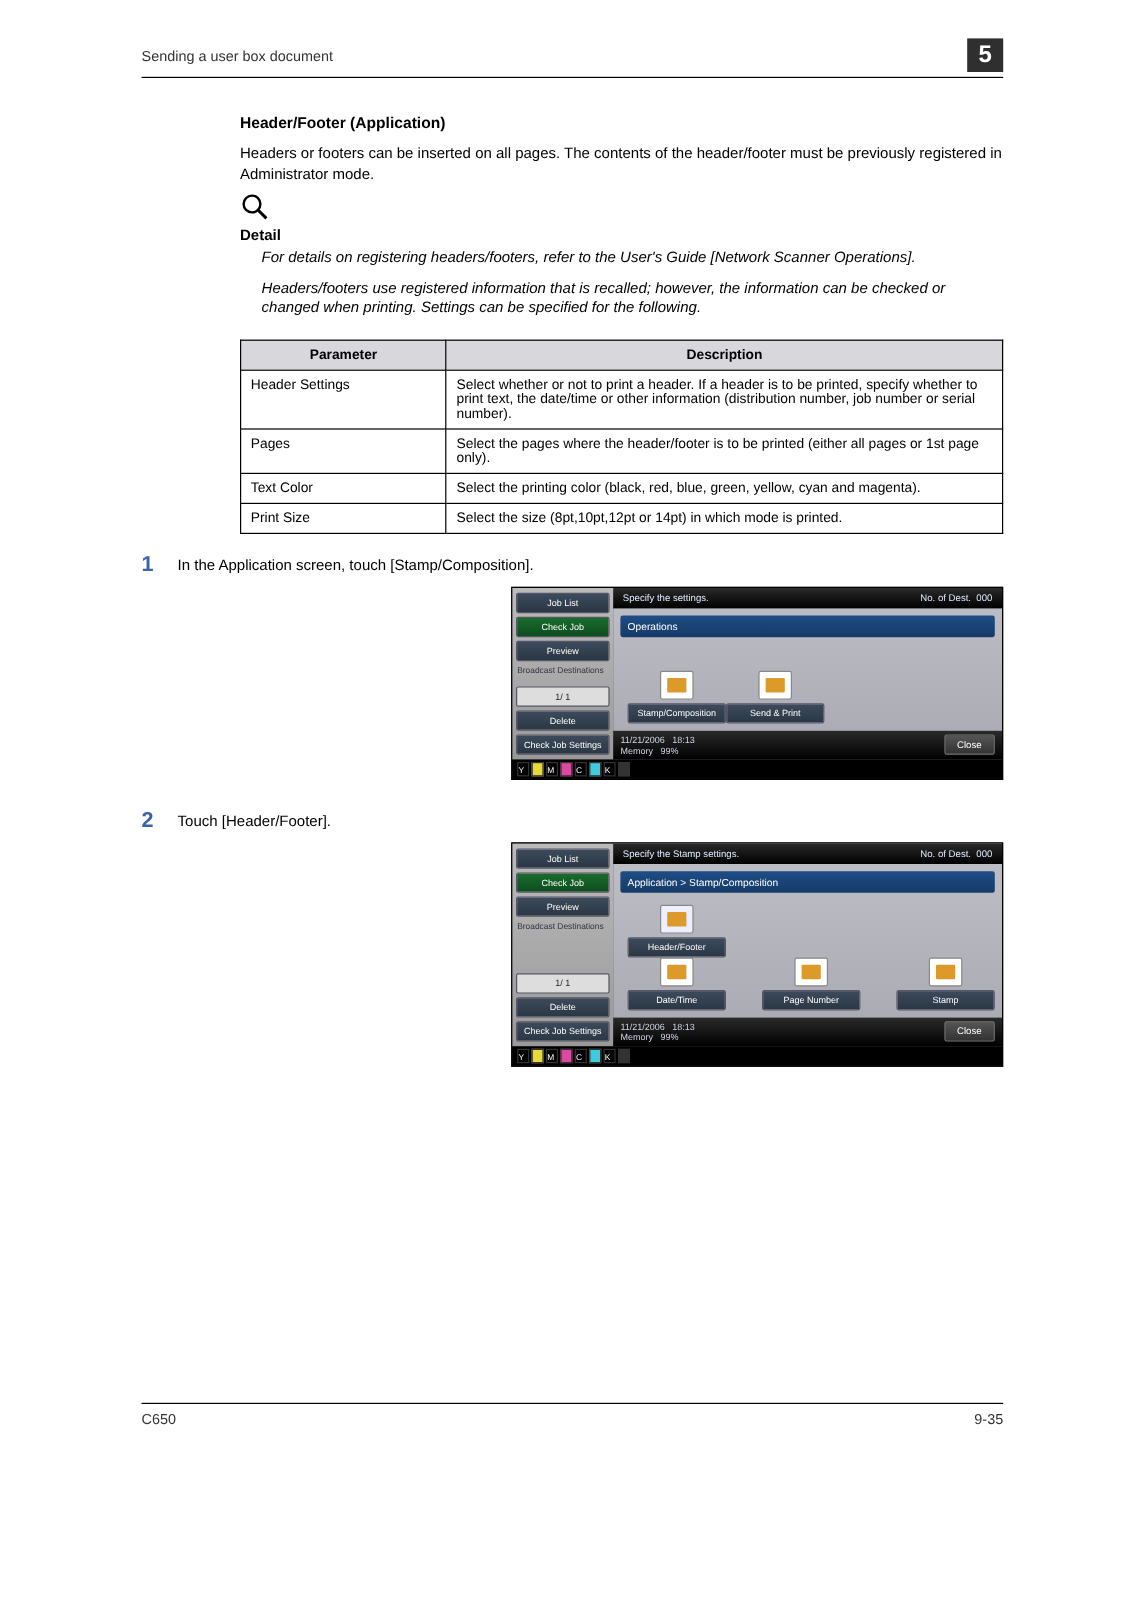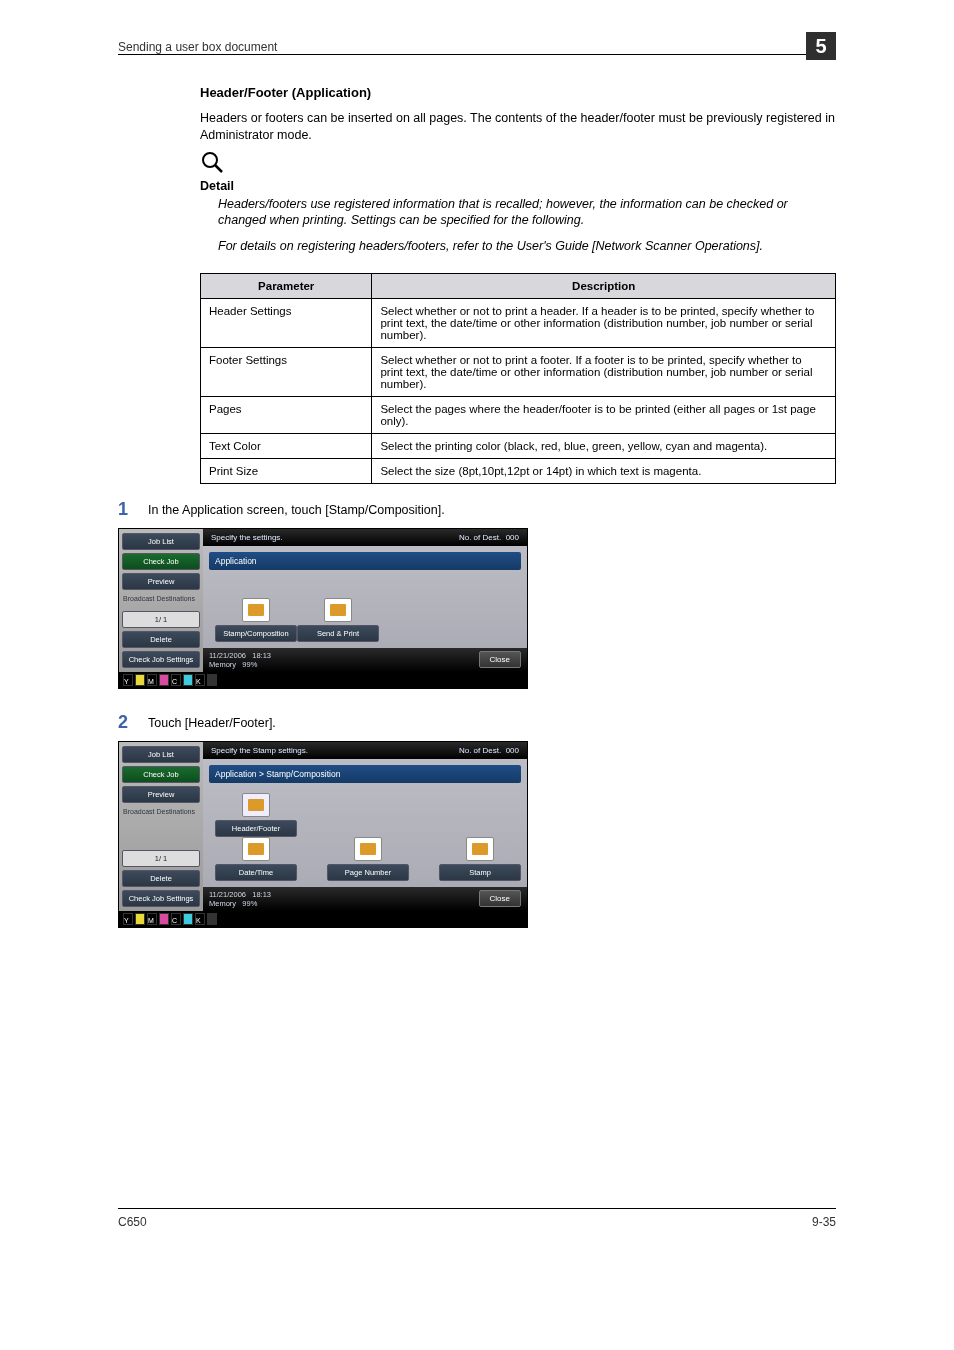--- a/index.html
+++ b/index.html
@@ -11,20 +11,21 @@
     background: #fff;
     width: 954px;
   }
   .page {
     padding: 40px 118px 40px 118px;
     position: relative;
   }
   .running-head {
     font-size: 12px;
     color: #333;
+    margin-bottom: 10px;
   }
   .chap-box {
     position: absolute;
     right: 118px;
     top: 32px;
     width: 30px;
     height: 28px;
     background: #2f2f2f;
     color: #fff;
     font-weight: bold;
@@ -79,21 +80,21 @@
   .step-num {
     width: 30px;
     color: #3a64aa;
     font-size: 18px;
     font-weight: bold;
     line-height: 1;
   }
   .step-txt { font-size: 12.5px; padding-top: 3px; }
 
   
-  .devwrap { display:flex; justify-content:flex-start; margin: 10px 0 24px 0;}
+  .devwrap { display:flex; justify-content:flex-end; margin: 10px 0 24px 0;}
   .dev {
     width: 410px;
     border: 1px solid #000;
     font-size: 8px;
     color: #fff;
     background: #222;
     display: flex;
     flex-direction: column;
   }
   .dev-top { display: flex; }
@@ -209,51 +210,47 @@
     <p class="body">Headers or footers can be inserted on all pages. The contents of the header/footer must be previously registered in Administrator mode.</p>
 
     <div class="detail-block">
       <span class="loupe-icon">
         <svg width="24" height="24" viewBox="0 0 24 24">
             <circle cx="10" cy="10" r="7" fill="none" stroke="#000" stroke-width="2"></circle>
             <line x1="15" y1="15" x2="22" y2="22" stroke="#000" stroke-width="2.5"></line>
           </svg>
       </span>
       <div class="detail-title">Detail</div>
+      <p class="detail-body">For details on registering headers/footers, refer to the User's Guide [Network Scanner Operations].</p>
       <p class="detail-body">Headers/footers use registered information that is recalled; however, the information can be checked or changed when printing. Settings can be specified for the following.</p>
-      <p class="detail-body">For details on registering headers/footers, refer to the User's Guide [Network Scanner Operations].</p>
     </div>
 
     <table class="param">
       <thead>
         <tr>
           <th>Parameter</th>
           <th>Description</th>
         </tr>
       </thead>
       <tbody>
         <tr>
             <td class="p-col">Header Settings</td>
             <td>Select whether or not to print a header. If a header is to be printed, specify whether to print text, the date/time or other information (distribution number, job number or serial number).</td>
           </tr>
         <tr>
-            <td class="p-col">Footer Settings</td>
-            <td>Select whether or not to print a footer. If a footer is to be printed, specify whether to print text, the date/time or other information (distribution number, job number or serial number).</td>
-          </tr>
-        <tr>
             <td class="p-col">Pages</td>
             <td>Select the pages where the header/footer is to be printed (either all pages or 1st page only).</td>
           </tr>
         <tr>
             <td class="p-col">Text Color</td>
             <td>Select the printing color (black, red, blue, green, yellow, cyan and magenta).</td>
           </tr>
         <tr>
             <td class="p-col">Print Size</td>
-            <td>Select the size (8pt,10pt,12pt or 14pt) in which text is magenta.</td>
+            <td>Select the size (8pt,10pt,12pt or 14pt) in which mode is printed.</td>
           </tr>
       </tbody>
     </table>
   </div>
 
   <div class="step-row">
     <div class="step-num">1</div>
     <div class="step-txt">In the Application screen, touch [Stamp/Composition].</div>
   </div>
 
@@ -272,21 +269,21 @@
           <div class="s-btn">Check Job
 Settings</div>
         </div>
         <div class="main">
           <div class="titlebar">
             <span>Specify the settings.</span>
             <span><span>No. of
 Dest.</span>&nbsp;&nbsp;<span>000</span></span>
           </div>
           <div class="canvas">
-            <div class="app-bar">Application</div>
+            <div class="app-bar">Operations</div>
             <div style="height:18px;"></div>
             <div class="btn-row">
               <div class="dev-btn">
                   <div class="ico"></div>
                   <div class="cap">Stamp/Composition</div>
                 </div>
               <div class="dev-btn">
                   <div class="ico"></div>
                   <div class="cap">Send &amp; Print</div>
                 </div>

